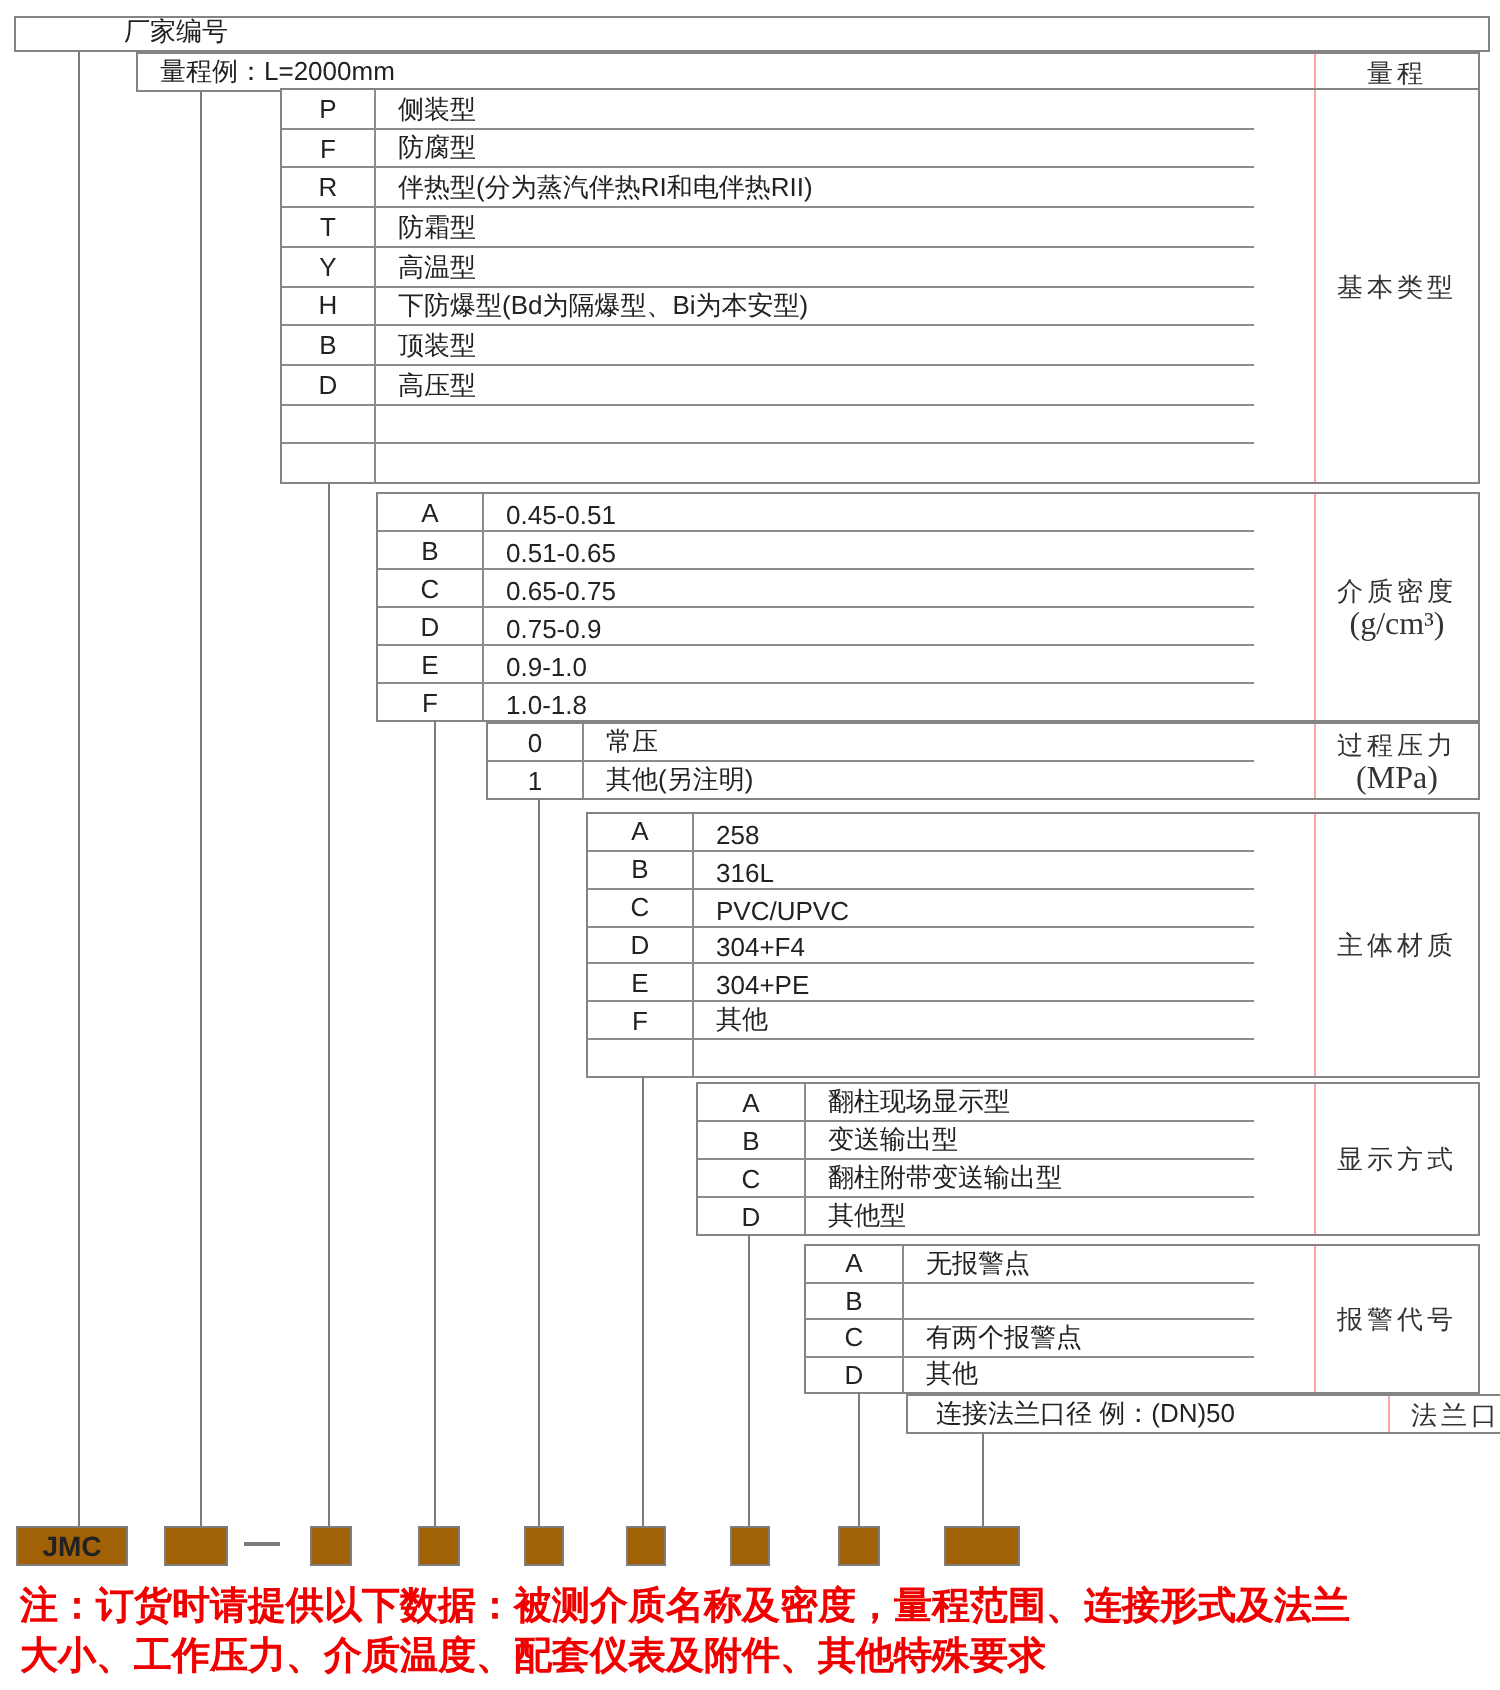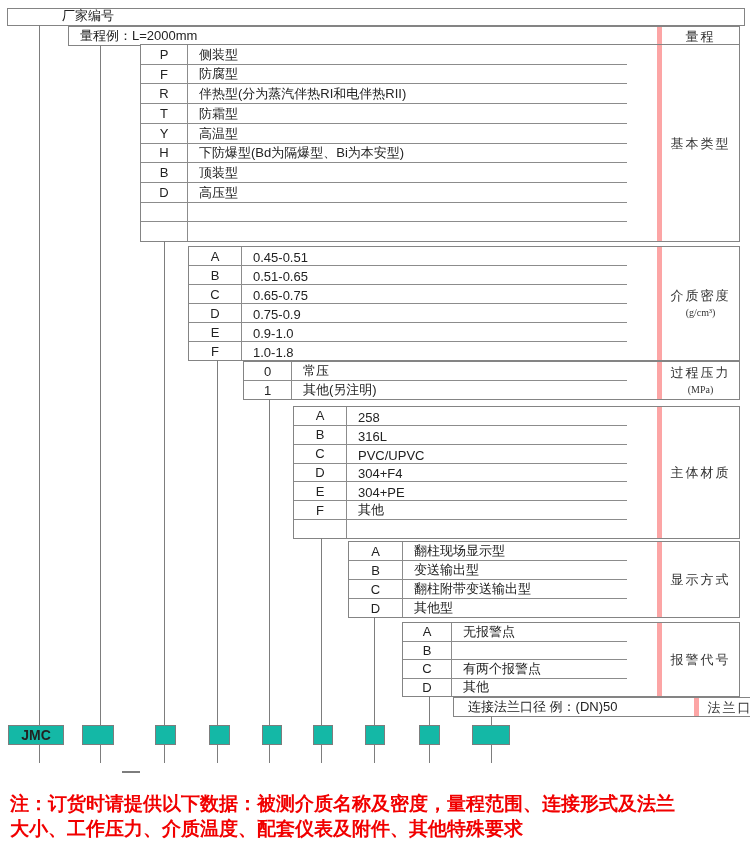--- a/index.html
+++ b/index.html
@@ -28,30 +28,30 @@
   .code {
     align-self: stretch;
     display: flex; align-items: center; justify-content: center;
     border-right: 1px solid #8c8c8c;
     flex: none;
   }
   .desc { flex: 1; padding-left: 11px; white-space: nowrap; overflow: hidden; }
   .lbl {
     flex: none;
     width: 82px;
-    border-left: 5px solid #fca5a5;
+    border-left: 1px solid #fca5a5;
     display: flex; flex-direction: column; align-items: center; justify-content: center;
     text-align: center;
     letter-spacing: 2px;
     font-family: "Liberation Serif", "DejaVu Serif", serif;
     color: #333333;
     line-height: 17px;
     margin-left: 30px;
   }
-  .lbl .unit { letter-spacing: 0; font-size: 10px; }
+  .lbl .unit { letter-spacing: 0; font-size: 16px; }
 
   
   .s-factory { left: 7px;  top: 8px;   width: 738px; height: 18px; }
   .s-factory .desc { padding-left: 54px; }
   .s-range   { left: 68px; top: 26px;  width: 672px; height: 20px; gap: 36px; }
   .s-basic   { left: 140px; top: 44px;  width: 600px; height: 198px; }
   .s-basic .code    { width: 47px; }
   .s-density { left: 188px; top: 246px; width: 552px; height: 115px; }
   .s-density .code  { width: 53px; }
   .s-pressure{ left: 243px; top: 361px; width: 497px; height: 39px; }
@@ -73,23 +73,23 @@
   .vl4 { left: 217px; top: 360px; height: 403px; }
   .vl5 { left: 269px; top: 399px; height: 364px; }
   .vl6 { left: 321px; top: 538px; height: 225px; }
   .vl7 { left: 374px; top: 617px; height: 146px; }
   .vl8 { left: 429px; top: 696px; height: 67px; }
   .vl9 { left: 491px; top: 716px; height: 47px; }
 
   
   .bbox {
     position: absolute;
-    top: 725px; height: 20px;
+    top: 763px; height: 20px;
     border: 1px solid #7d7d7d;
-    background: #14b8a6;
+    background: #a16207;
   }
   .b-jmc { left: 8px; width: 56px;
     display: flex; align-items: center; justify-content: center;
     font-weight: bold; font-size: 14px; color: #222222; }
   .b-2 { left: 82px;  width: 32px; }
   .b-3 { left: 155px; width: 21px; }
   .b-4 { left: 209px; width: 21px; }
   .b-5 { left: 262px; width: 20px; }
   .b-6 { left: 313px; width: 20px; }
   .b-7 { left: 365px; width: 20px; }

